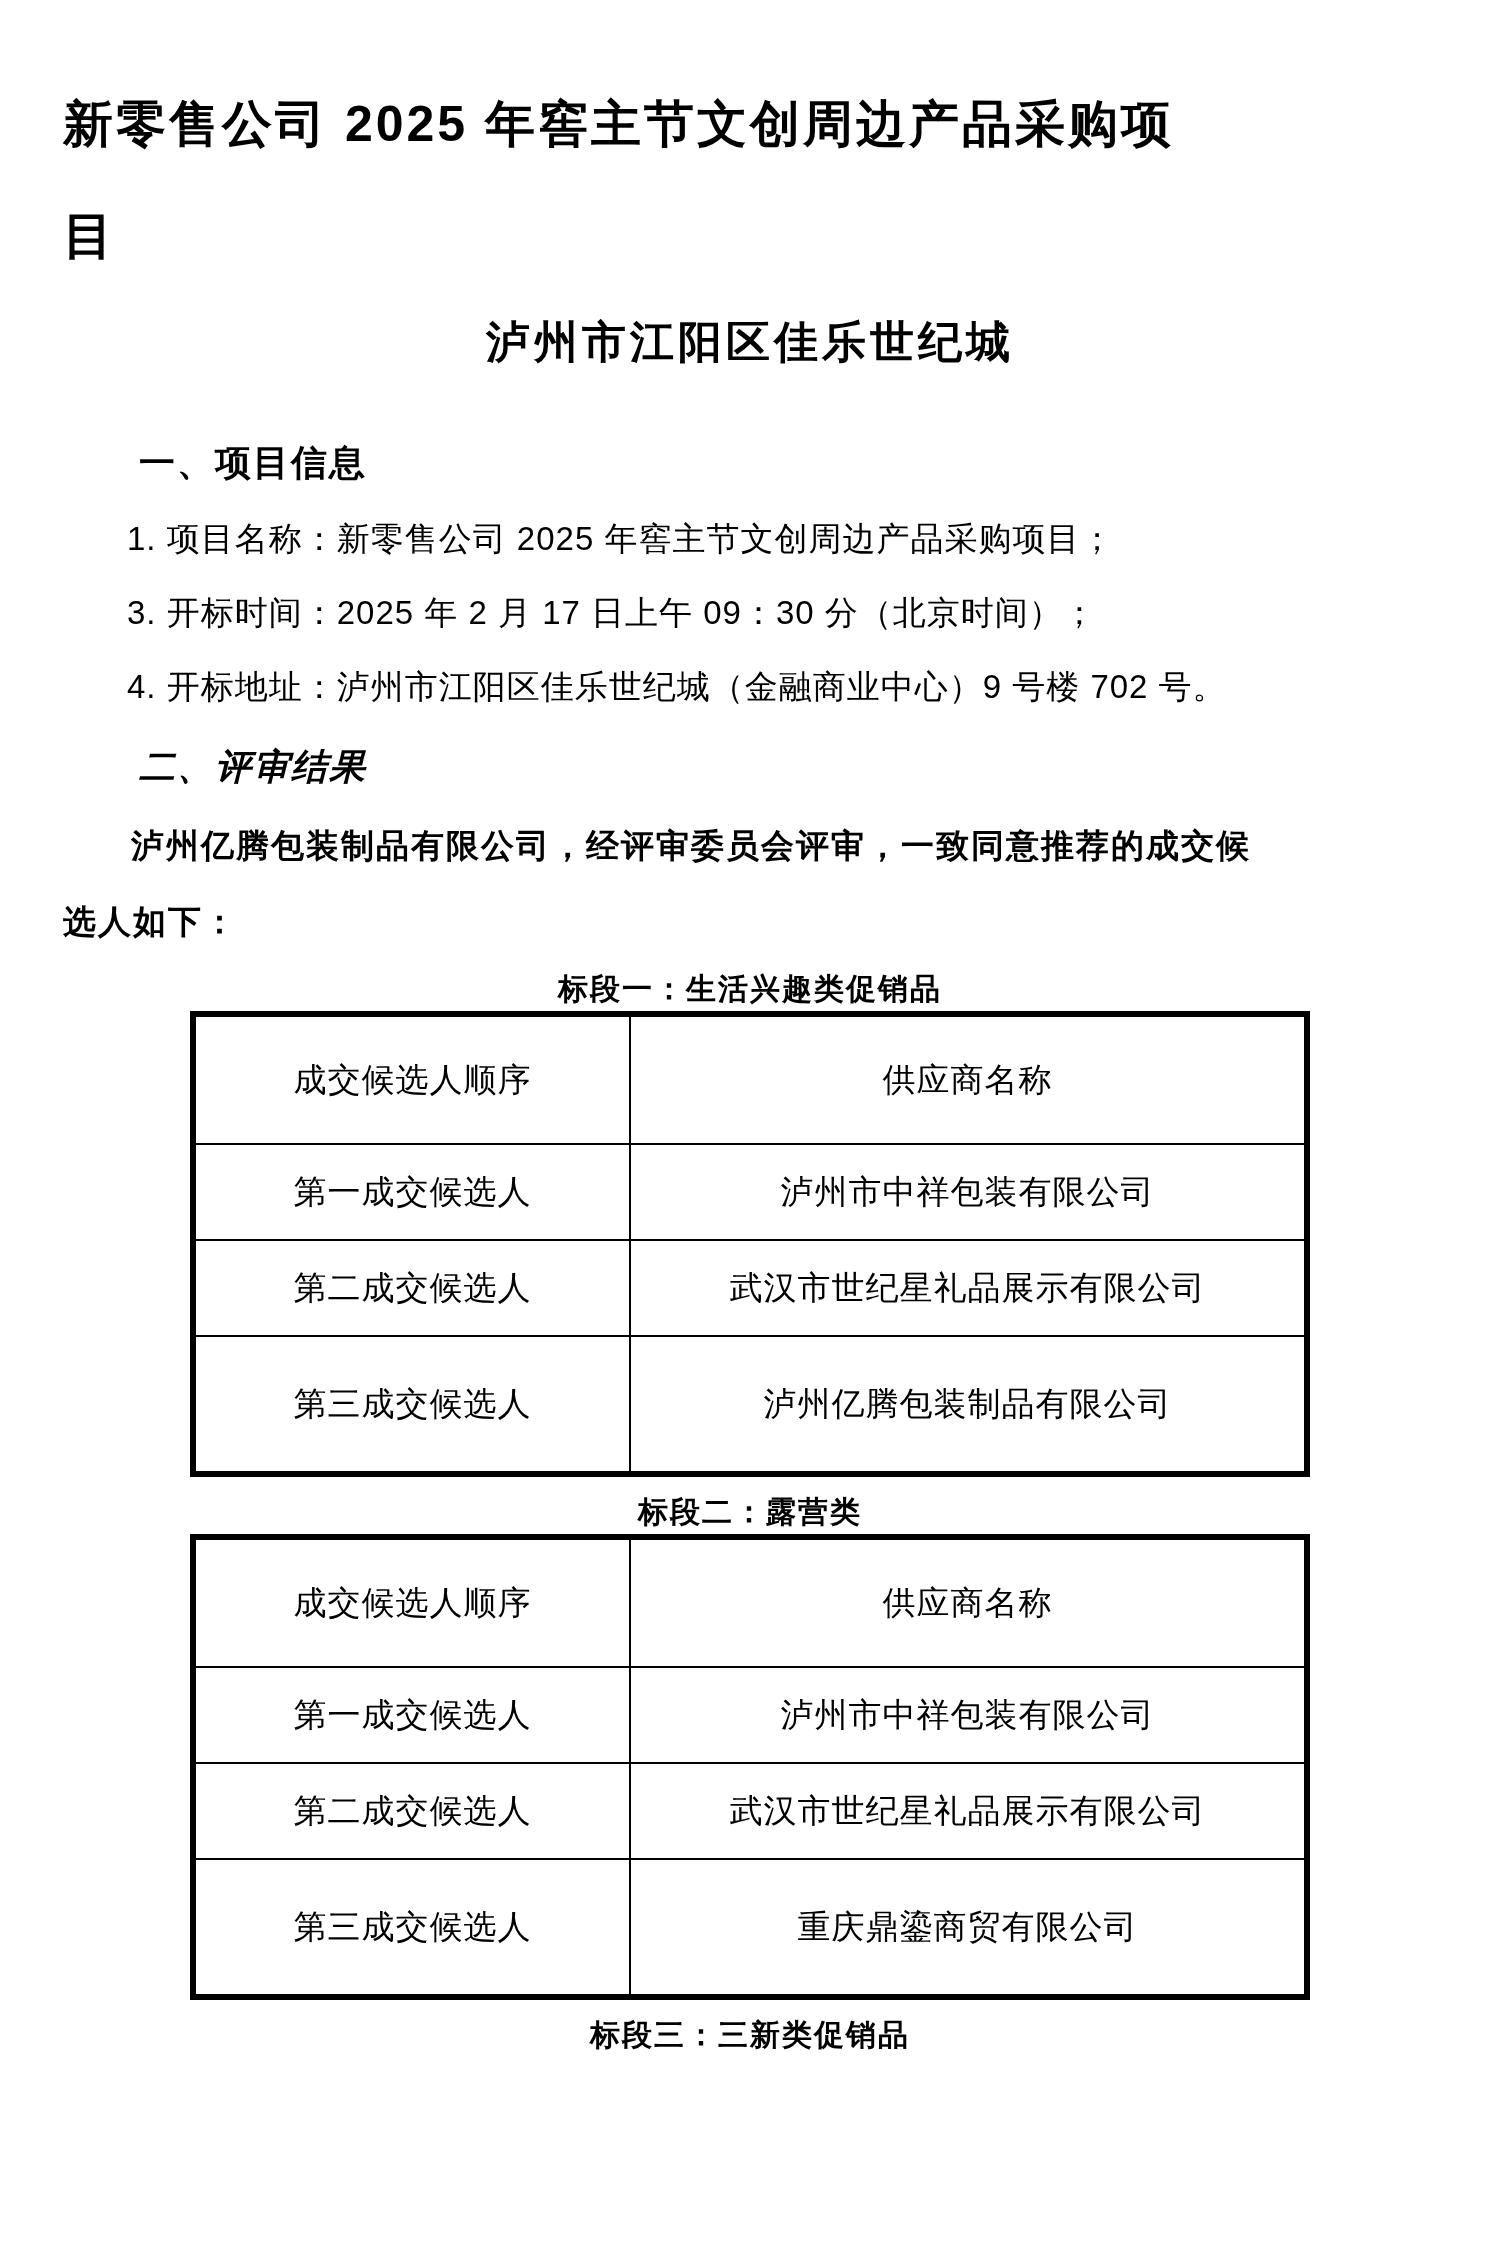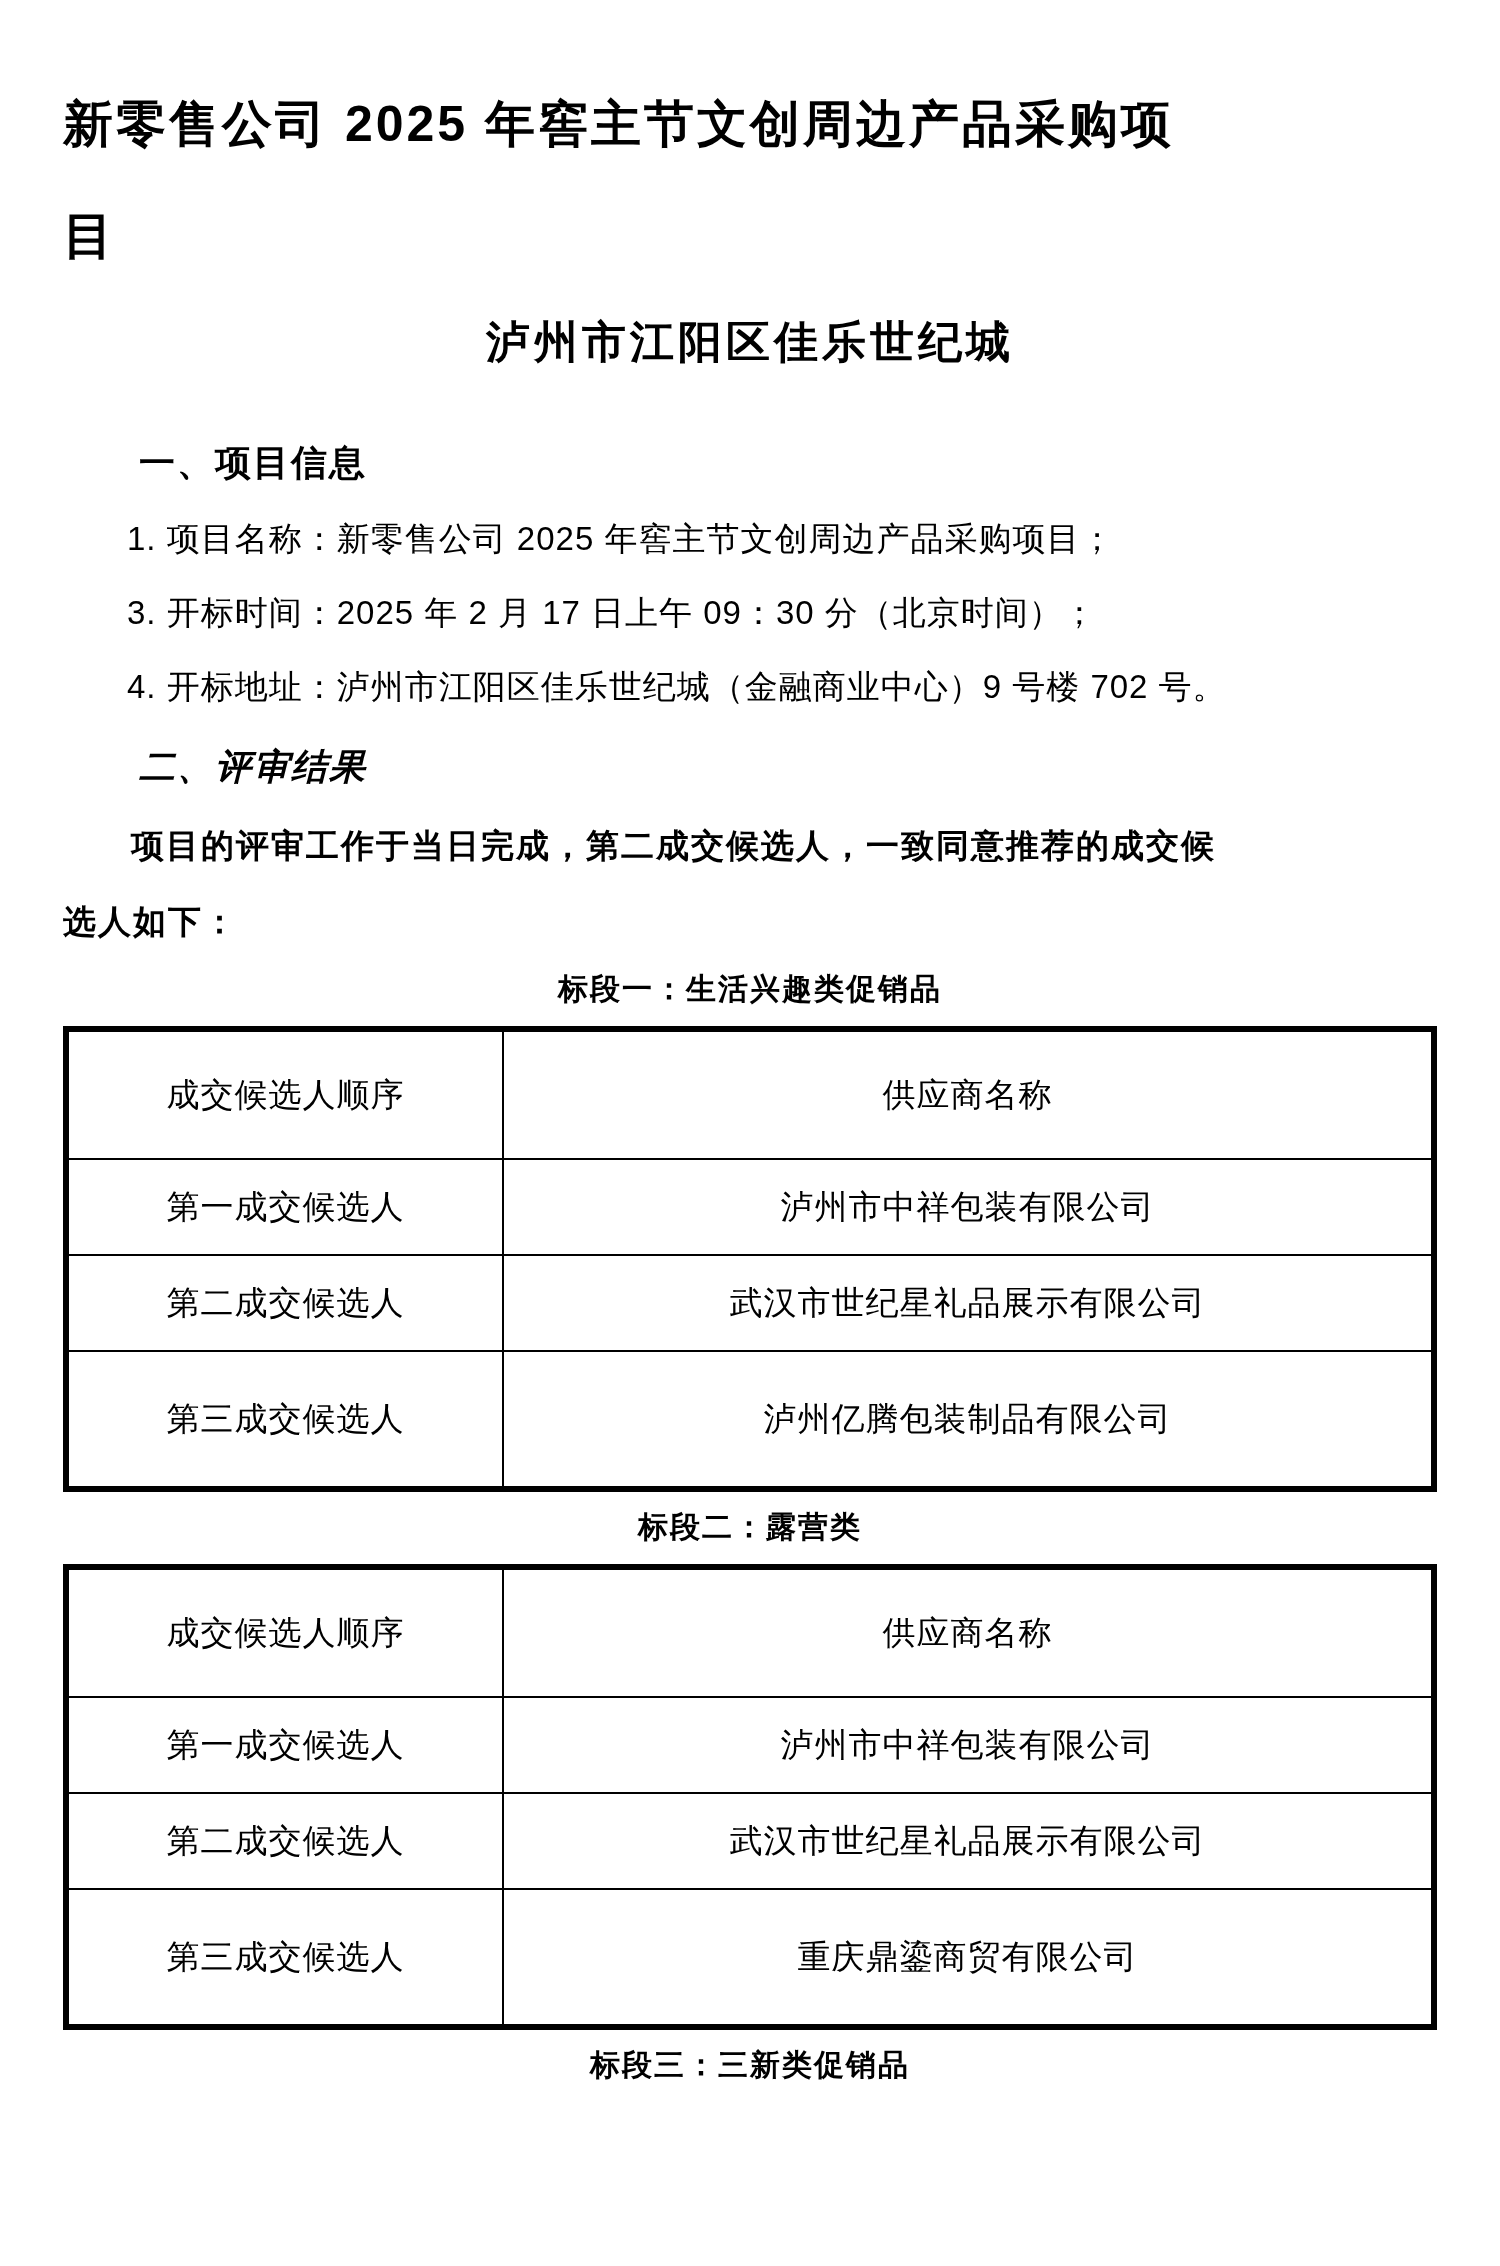--- a/index.html
+++ b/index.html
@@ -64,22 +64,22 @@
     font-size: 30px;
     line-height: 42px;
     letter-spacing: 2px;
   }
   .lot-caption.c1 { margin-top: 8px; }
   .lot-caption.c2 { margin-top: 14px; }
   .lot-caption.c3 { margin-top: 14px; }
   table.results-table {
     border-collapse: collapse;
     table-layout: fixed;
-    width: 1374px;
-    margin: 16px auto 0 auto;
+    width: 1120px;
+    margin: 1px auto 0 auto;
     border: 6px solid #000000;
   }
   table.results-table th,
   table.results-table td {
     border: 2px solid #000000;
     text-align: center;
     vertical-align: middle;
     font-size: 33px;
     font-weight: 400;
     letter-spacing: 1px;
@@ -103,21 +103,21 @@
 
     <div class="section-heading">一、项目信息</div>
 
     <div class="project-item">1. 项目名称：新零售公司 2025 年窖主节文创周边产品采购项目；</div>
     <div class="project-item">3. 开标时间：2025 年 2 月 17 日上午 09：30 分（北京时间）；</div>
     <div class="project-item">4. 开标地址：泸州市江阳区佳乐世纪城（金融商业中心）9 号楼 702 号。</div>
 
     <div class="section-heading second">二、评审结果</div>
 
     <div class="review-para">
-      <div class="line1">项目的评审工作于当日完成，第二成交候选人，一致同意推荐的成交候</div>
+      <div class="line1">泸州亿腾包装制品有限公司，经评审委员会评审，一致同意推荐的成交候</div>
       <div class="line2">选人如下：</div>
     </div>
 
     <div class="lot-caption c1">标段一：生活兴趣类促销品</div>
 
     <table class="results-table">
       <colgroup>
           <col class="c-order">
           <col class="c-supplier">
         </colgroup>

